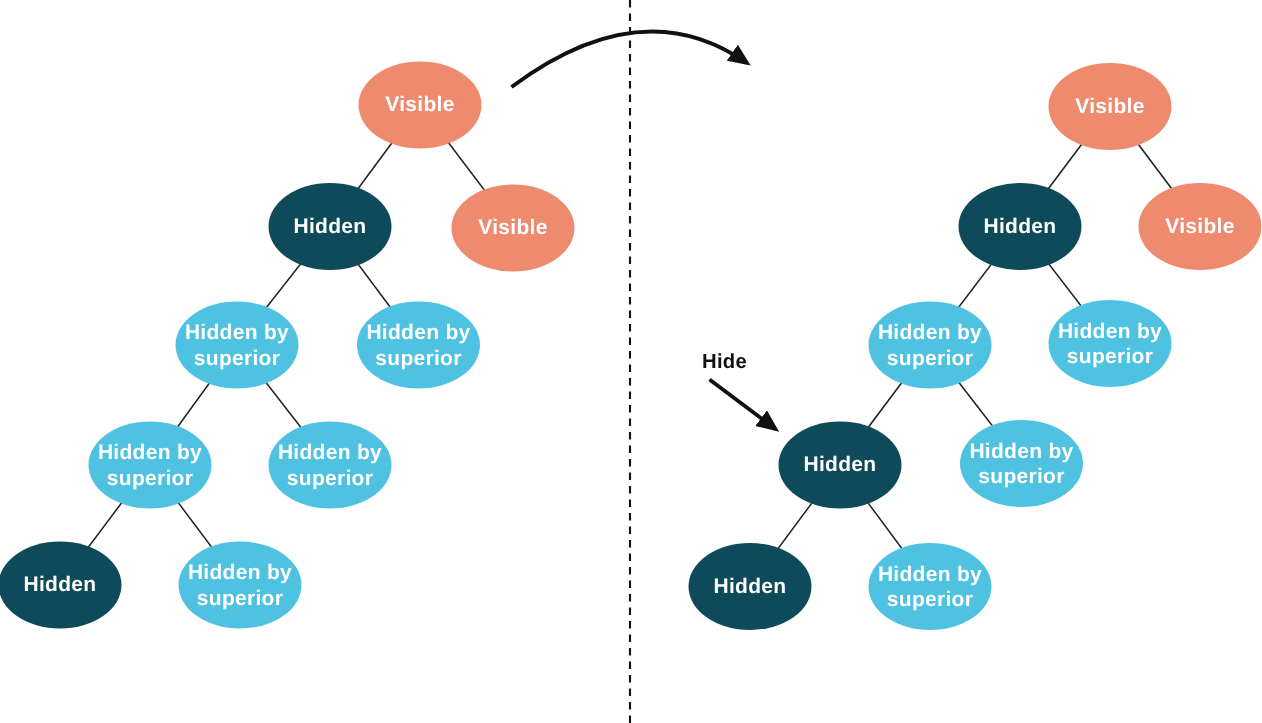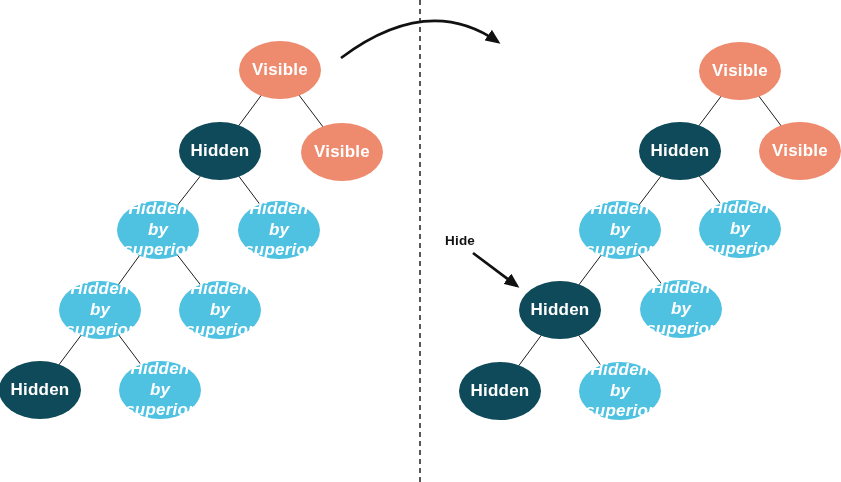--- a/index.html
+++ b/index.html
@@ -16,30 +16,30 @@
   .arrow-stroke{stroke:var(--color-arrow,#111);stroke-width:2.6;fill:none;}
   .arrow-head{fill:var(--color-arrow,#111);}
   .tree{position:absolute;left:0;top:0;width:100%;height:100%;z-index:1;pointer-events:none;}
   .node{
     position:absolute;
     width:82px;height:58px;
     border-radius:50%;
     display:flex;align-items:center;justify-content:center;
     text-align:center;
     color:var(--color-text,#fff);
-    font-size:17px;font-weight:600;letter-spacing:.2px;
+    font-size:14px;font-weight:600;letter-spacing:.2px;
     line-height:1.22;
     padding:2px 5px;box-sizing:border-box;
     pointer-events:auto;
   }
   .node[data-state="visible"]{background:var(--color-visible,#ee8a6e);}
   .node[data-state="hidden"]{background:var(--color-hidden,#0e4a59);text-align:center;}
-  .node[data-state="hidden_by_superior"]{background:var(--color-hidden-by-superior,#4fc2e2);font-style:italic;}
+  .node[data-state="hidden_by_superior"]{background:var(--color-hidden-by-superior,#4fc2e2);}
   .hide-label{
-    position:absolute;left:445px;top:233px;z-index:2;
+    position:absolute;left:468px;top:233px;z-index:2;
     color:#111;font-size:13.5px;font-weight:600;letter-spacing:.2px;
   }
 </style>
 </head>
 <body>
 
 <div class="canvas">
 
   <svg class="layer" width="841" height="482" viewBox="0 0 841 482">
     <defs>

